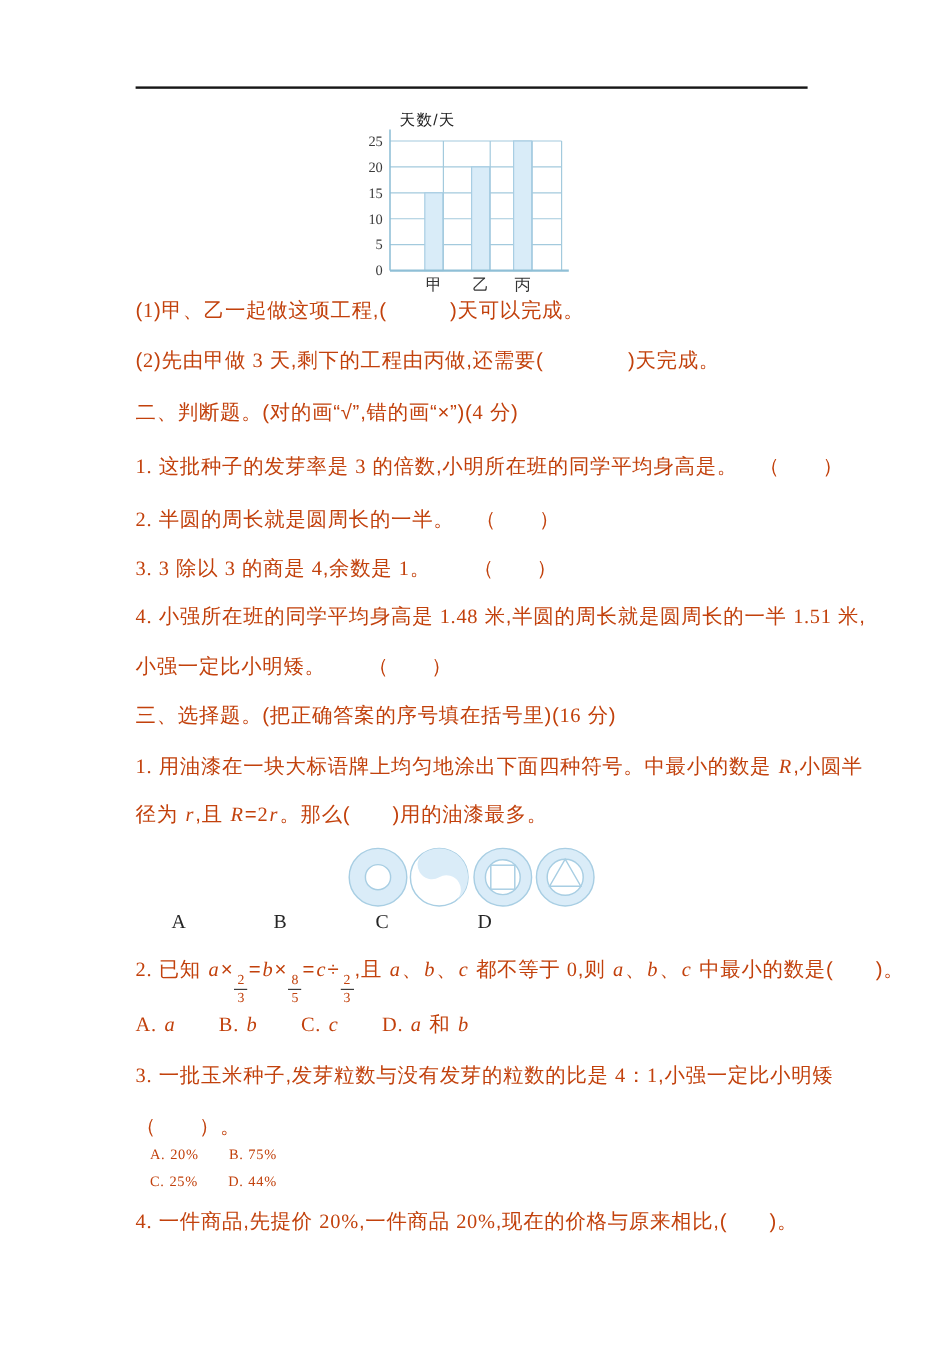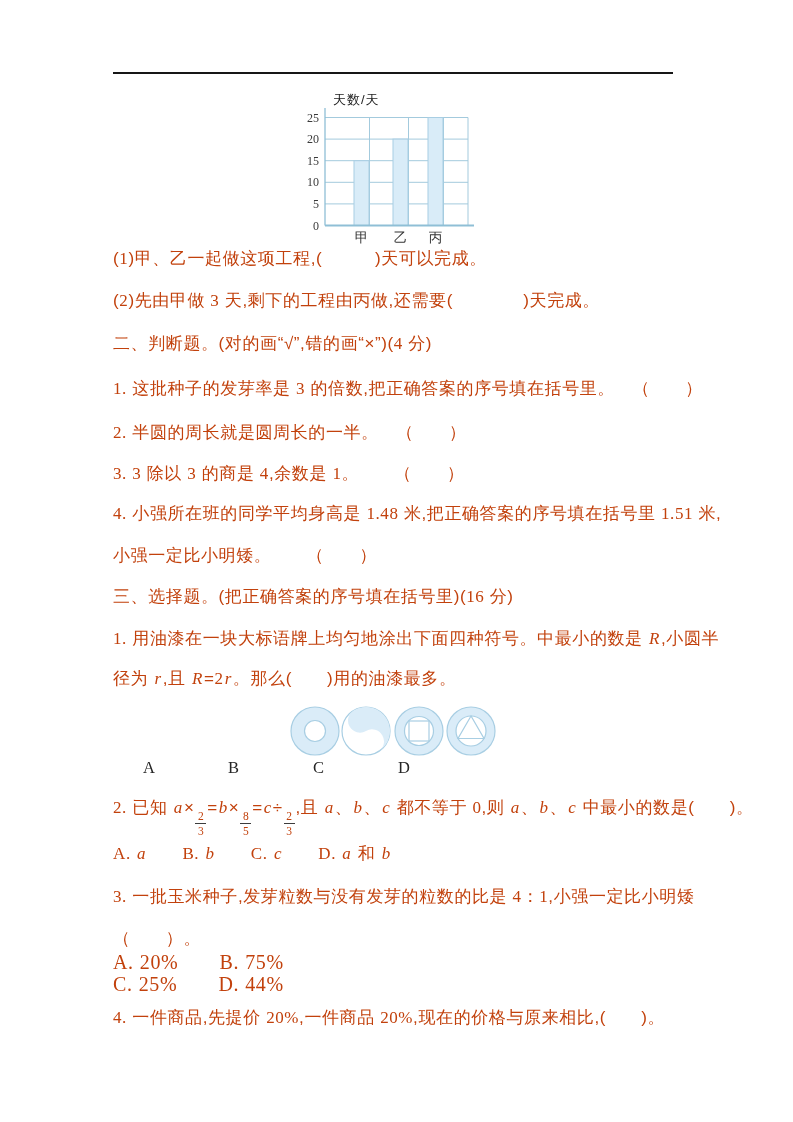--- a/index.html
+++ b/index.html
@@ -2,21 +2,21 @@
 <html><head>
 <meta charset="utf-8">
 <title>数学试卷页</title>
 <style>
   html,body{margin:0;padding:0;background:#ffffff;}
   .page{position:relative;width:793px;height:1122px;background:#fff;overflow:hidden;
         font-family:"Liberation Sans","DejaVu Sans",sans-serif;color:#262626;}
   .divider{position:absolute;left:113px;top:72px;width:560px;height:2px;background:#161616;}
   .line{position:absolute;left:113px;margin:0;font-size:17px;line-height:26px;
         letter-spacing:0.6px;white-space:nowrap;color:#c2410c;}
-  .opts{font-size:20px;}
+  .opts{font-size:12px;margin-left:12px;}
   .num{font-family:"Liberation Serif","DejaVu Serif",serif;}
   .var{font-family:"Liberation Serif","DejaVu Serif",serif;font-style:italic;padding:0 1px;}
   .frac{display:inline-flex;flex-direction:column;align-items:center;vertical-align:-7px;
         font-family:"Liberation Serif","DejaVu Serif",serif;font-size:11.5px;line-height:1.1;
         margin:0 1px;letter-spacing:0;}
   .frac .fn{border-bottom:1px solid #3c3c3c;padding:0 2.5px 0.5px;}
   .frac .fd{padding-top:0.5px;}
   .chart-svg{position:absolute;left:297px;top:84px;}
   .chart-svg .tick{font:12px "Liberation Serif","DejaVu Serif",serif;fill:#3a3a3a;}
   .chart-svg .cat{font:13.5px "Liberation Sans",sans-serif;fill:#333;}
@@ -56,24 +56,24 @@
       <text x="138.5" y="157.5" text-anchor="middle" class="cat">丙</text>
       <line x1="28" y1="24" x2="28" y2="141.5" stroke="#8fbfd6" stroke-width="1.3"></line>
       <line x1="28" y1="141.5" x2="177" y2="141.5" stroke="#8fbfd6" stroke-width="2"></line>
       <text x="36" y="20" class="ylab">天数/天</text>
     </svg>
 
   <p class="line" style="top:246px"><span>(</span><span class="num">1</span><span>)甲、乙一起做这项工程,(　　　)天可以完成。</span></p>
   <p class="line" style="top:288px"><span>(</span><span class="num">2</span><span>)先由甲做 </span><span class="num">3</span><span> 天,剩下的工程由丙做,还需要(　　　　)天完成。</span></p>
 
   <p class="line" style="top:331px"><span>二、判断题。(对的画“√”,错的画“×”)(</span><span class="num">4</span><span> 分)</span></p>
-  <p class="line" style="top:376px"><span class="num">1.</span><span> 这批种子的发芽率是 </span><span class="num">3</span><span> 的倍数,把正确答案的序号填在括号里。　（　　）</span></p>
+  <p class="line" style="top:376px"><span class="num">1.</span><span> 这批种子的发芽率是 </span><span class="num">3</span><span> 的倍数,小明所在班的同学平均身高是。　（　　）</span></p>
   <p class="line" style="top:420px"><span class="num">2.</span><span> 半圆的周长就是圆周长的一半。　（　　）</span></p>
   <p class="line" style="top:461px"><span class="num">3.</span><span> </span><span class="num">3</span><span> 除以 </span><span class="num">3</span><span> 的商是 </span><span class="num">4</span><span>,余数是 </span><span class="num">1</span><span>。　　（　　）</span></p>
-  <p class="line" style="top:501px"><span class="num">4.</span><span> 小强所在班的同学平均身高是 </span><span class="num">1.48</span><span> 米,把正确答案的序号填在括号里 </span><span class="num">1.51</span><span> 米,</span></p>
+  <p class="line" style="top:501px"><span class="num">4.</span><span> 小强所在班的同学平均身高是 </span><span class="num">1.48</span><span> 米,半圆的周长就是圆周长的一半 </span><span class="num">1.51</span><span> 米,</span></p>
   <p class="line" style="top:543px"><span>小强一定比小明矮。　　（　　）</span></p>
 
   <p class="line" style="top:584px"><span>三、选择题。(把正确答案的序号填在括号里)(</span><span class="num">16</span><span> 分)</span></p>
   <p class="line" style="top:626px"><span class="num">1.</span><span> 用油漆在一块大标语牌上均匀地涂出下面四种符号。中最小的数是 </span><span class="var">R</span><span>,小圆半</span></p>
   <p class="line" style="top:666px"><span>径为 </span><span class="var">r</span><span>,且 </span><span class="var">R</span><span>=</span><span class="num">2</span><span class="var">r</span><span>。那么(　　)用的油漆最多。</span></p>
 
   <svg class="symbols-svg" width="210" height="66">
       <circle cx="25" cy="27" r="24" fill="#daecf8" stroke="#a8cee3" stroke-width="1.2"></circle>
       <circle cx="25" cy="27" r="10.5" fill="#ffffff" stroke="#a8cee3" stroke-width="1.2"></circle>
       <circle cx="76" cy="27" r="24" fill="#ffffff" stroke="#a8cee3" stroke-width="1.2"></circle>

